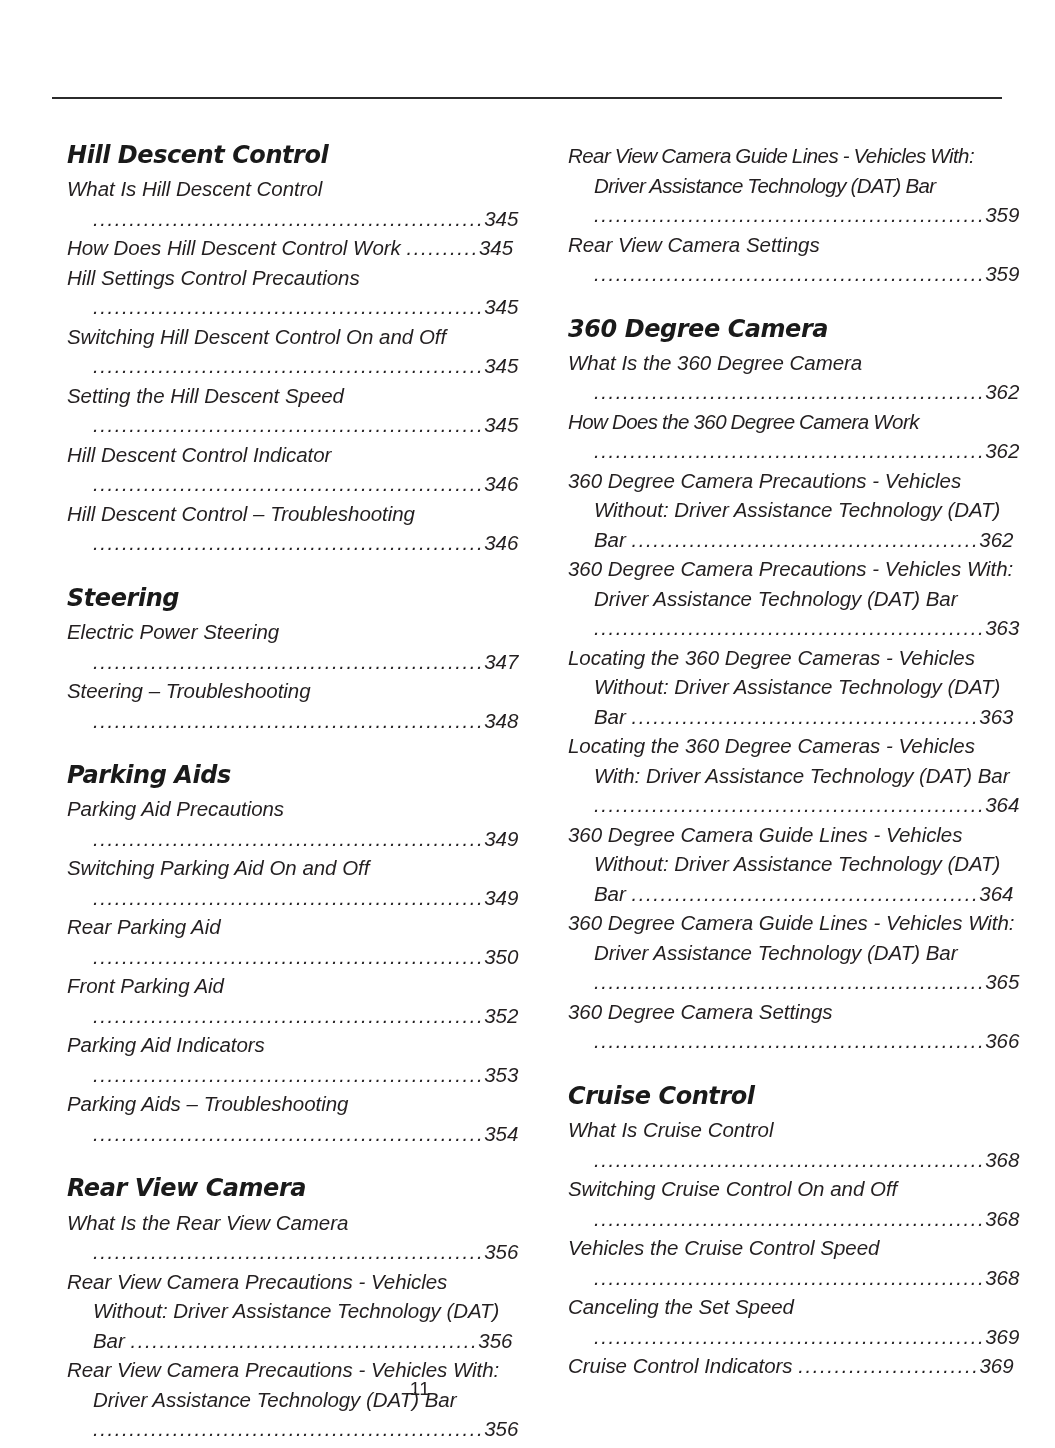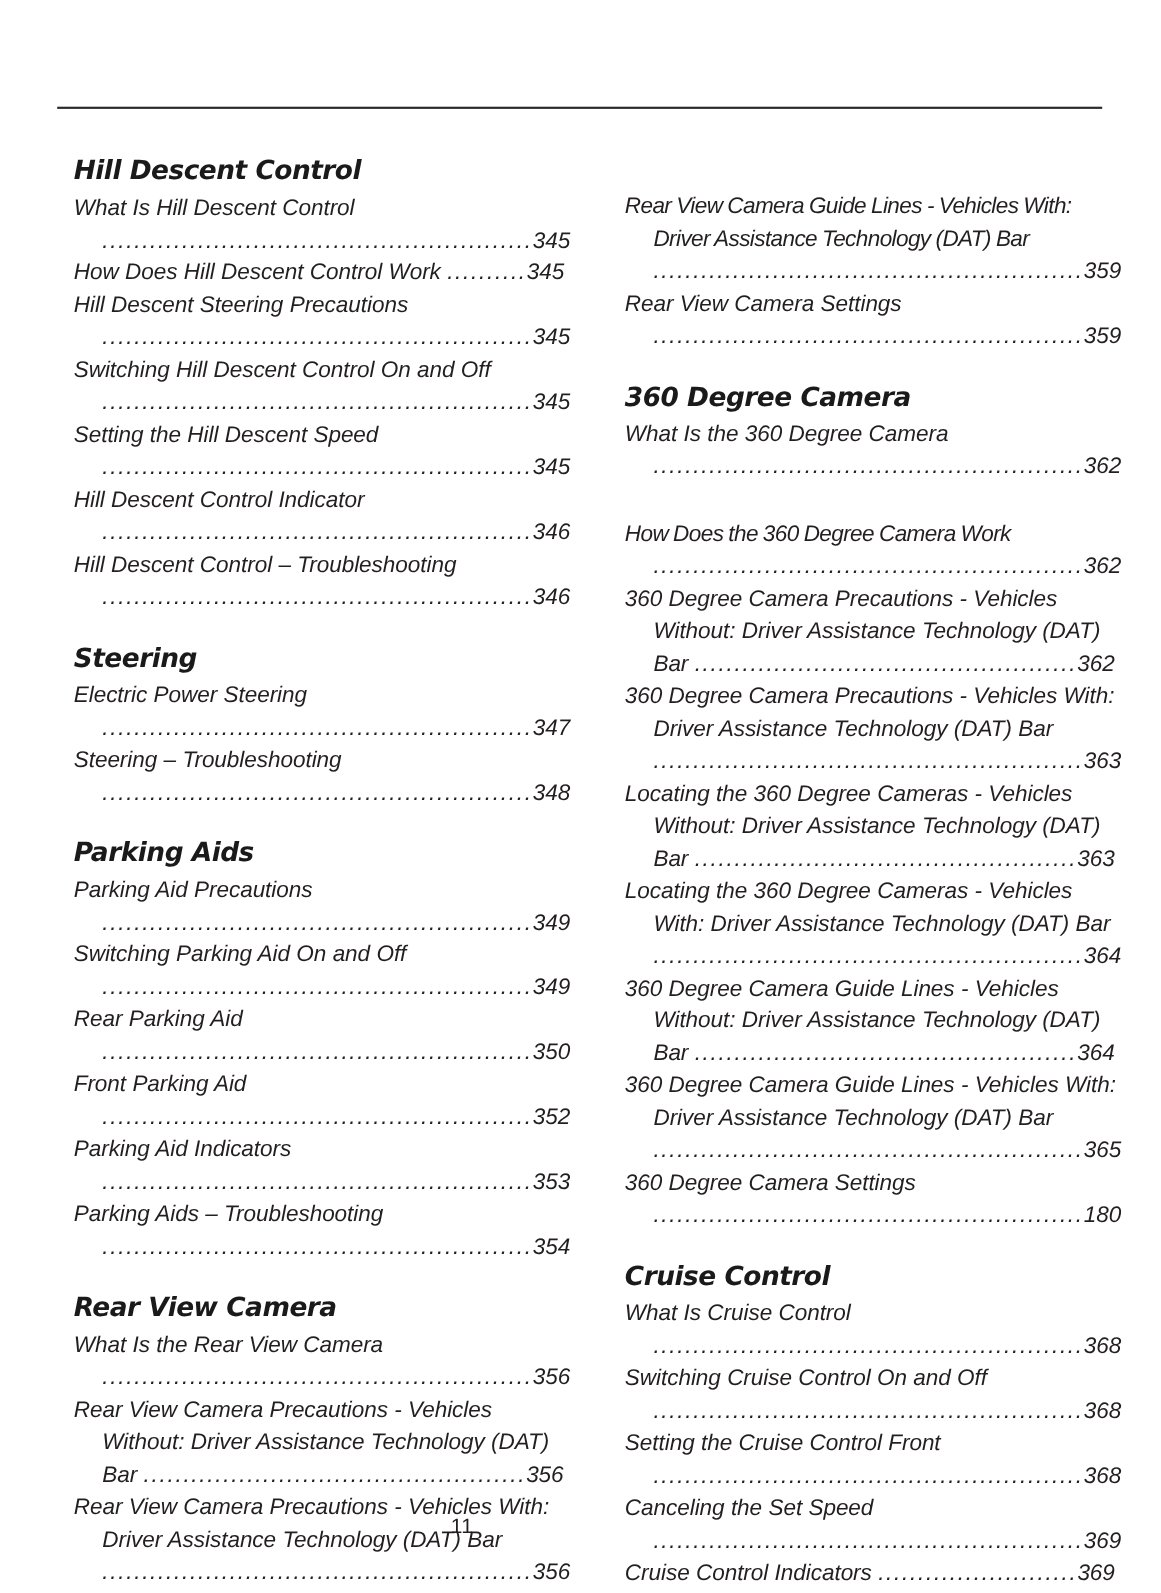--- a/index.html
+++ b/index.html
@@ -86,21 +86,20 @@
     color: #231f20;
     padding-left: 26px;
     text-indent: -26px;
     margin: 0;
     letter-spacing: -0.05px;
     word-spacing: 0.1px;
   }
   .entry.tight {
     letter-spacing: -0.55px;
     word-spacing: -0.6px;
-    margin-top: 32px;
   }
 
   
   .entry .leader {
     display: inline;
     white-space: nowrap;
     letter-spacing: 1.55px;
     color: #231f20;
   }
   .entry .pg {
@@ -127,21 +126,21 @@
 
 
   <div class="header-rule"></div>
 
   <div class="columns">
     <div class="column">
         <div class="section">
           <div class="section-heading">Hill Descent Control</div>
           <div class="entry"><span>What Is Hill Descent Control </span><span class="leader">......................................................</span><span class="pg">345</span></div>
           <div class="entry"><span>How Does Hill Descent Control Work </span><span class="leader">..........</span><span class="pg">345</span></div>
-          <div class="entry"><span>Hill Descent Steering Precautions </span><span class="leader">......................................................</span><span class="pg">345</span></div>
+          <div class="entry"><span>Hill Settings Control Precautions </span><span class="leader">......................................................</span><span class="pg">345</span></div>
           <div class="entry"><span>Switching Hill Descent Control On and Off </span><span class="leader">......................................................</span><span class="pg">345</span></div>
           <div class="entry"><span>Setting the Hill Descent Speed </span><span class="leader">......................................................</span><span class="pg">345</span></div>
           <div class="entry"><span>Hill Descent Control Indicator </span><span class="leader">......................................................</span><span class="pg">346</span></div>
           <div class="entry"><span>Hill Descent Control – Troubleshooting </span><span class="leader">......................................................</span><span class="pg">346</span></div>
         </div>
         <div class="section">
           <div class="section-heading">Steering</div>
           <div class="entry"><span>Electric Power Steering </span><span class="leader">......................................................</span><span class="pg">347</span></div>
           <div class="entry"><span>Steering – Troubleshooting </span><span class="leader">......................................................</span><span class="pg">348</span></div>
         </div>
@@ -170,27 +169,27 @@
         <div class="section">
           <div class="section-heading">360 Degree Camera</div>
           <div class="entry"><span>What Is the 360 Degree Camera </span><span class="leader">......................................................</span><span class="pg">362</span></div>
           <div class="entry tight"><span>How Does the 360 Degree Camera Work </span><span class="leader">......................................................</span><span class="pg">362</span></div>
           <div class="entry"><span>360 Degree Camera Precautions - Vehicles Without: Driver Assistance Technology (DAT) Bar </span><span class="leader">................................................</span><span class="pg">362</span></div>
           <div class="entry"><span>360 Degree Camera Precautions - Vehicles With: Driver Assistance Technology (DAT) Bar </span><span class="leader">......................................................</span><span class="pg">363</span></div>
           <div class="entry"><span>Locating the 360 Degree Cameras - Vehicles Without: Driver Assistance Technology (DAT) Bar </span><span class="leader">................................................</span><span class="pg">363</span></div>
           <div class="entry"><span>Locating the 360 Degree Cameras - Vehicles With: Driver Assistance Technology (DAT) Bar </span><span class="leader">......................................................</span><span class="pg">364</span></div>
           <div class="entry"><span>360 Degree Camera Guide Lines - Vehicles Without: Driver Assistance Technology (DAT) Bar </span><span class="leader">................................................</span><span class="pg">364</span></div>
           <div class="entry"><span>360 Degree Camera Guide Lines - Vehicles With: Driver Assistance Technology (DAT) Bar </span><span class="leader">......................................................</span><span class="pg">365</span></div>
-          <div class="entry"><span>360 Degree Camera Settings </span><span class="leader">......................................................</span><span class="pg">180</span></div>
+          <div class="entry"><span>360 Degree Camera Settings </span><span class="leader">......................................................</span><span class="pg">366</span></div>
         </div>
         <div class="section">
           <div class="section-heading">Cruise Control</div>
           <div class="entry"><span>What Is Cruise Control </span><span class="leader">......................................................</span><span class="pg">368</span></div>
           <div class="entry"><span>Switching Cruise Control On and Off </span><span class="leader">......................................................</span><span class="pg">368</span></div>
-          <div class="entry"><span>Setting the Cruise Control Front </span><span class="leader">......................................................</span><span class="pg">368</span></div>
+          <div class="entry"><span>Vehicles the Cruise Control Speed </span><span class="leader">......................................................</span><span class="pg">368</span></div>
           <div class="entry"><span>Canceling the Set Speed </span><span class="leader">......................................................</span><span class="pg">369</span></div>
           <div class="entry"><span>Cruise Control Indicators </span><span class="leader">.........................</span><span class="pg">369</span></div>
         </div>
       </div>
   </div>
 
   <div class="folio">11</div>
 
 </div>
 

